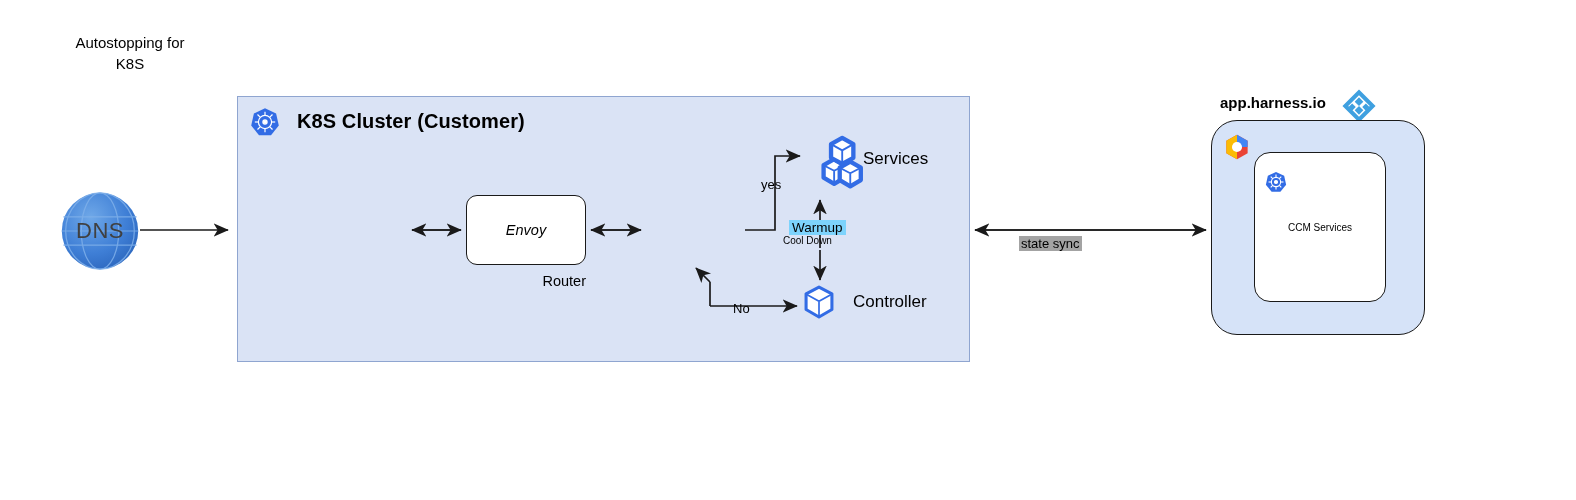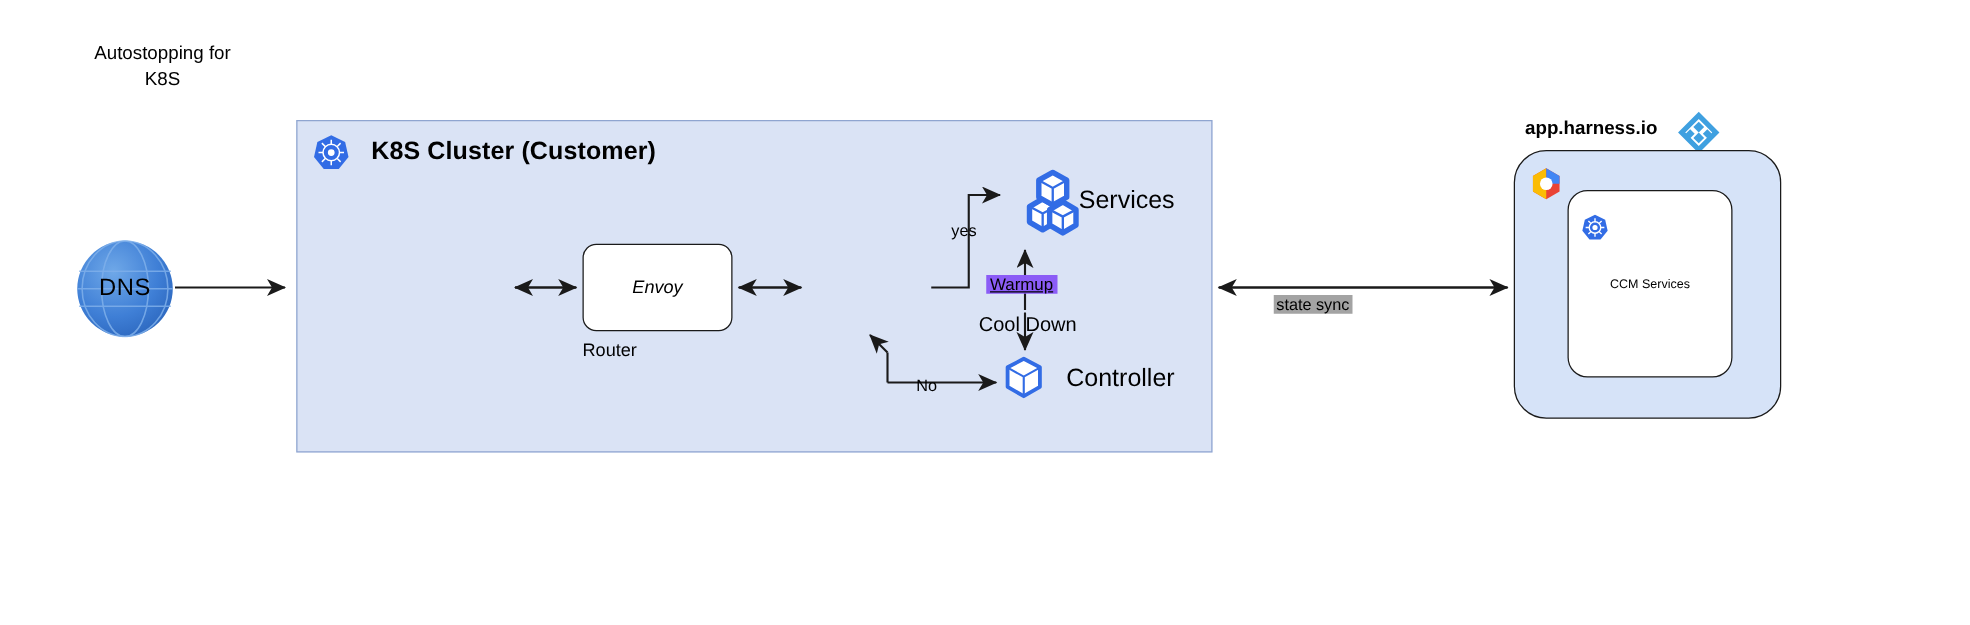--- a/index.html
+++ b/index.html
@@ -37,40 +37,40 @@
     font-size: 20px; font-weight: bold;
     letter-spacing: .1px;
   }
   #k8s-cluster-icon { left: 250px; top: 107px; width: 30px; height: 30px; }
 
   
   #dns-node { left: 61px; top: 192px; width: 78px; height: 78px; }
   #dns-label {
     position: absolute; inset: 0;
     display: flex; align-items: center; justify-content: center;
-    color: #000000; font-size: 19px; letter-spacing: .5px;
+    color: #404040; font-size: 22px; letter-spacing: .5px;
     pointer-events: none;
   }
 
   
   .proc-box {
     background: #ffffff;
     border: 1.6px solid #1a1a1a;
     border-radius: 11px;
     display: flex; align-items: center; justify-content: center;
     text-align: center;
     font-size: 14.5px; line-height: 19px;
     box-sizing: border-box;
     white-space: pre-line;
   }
   #ingress-box { left: 287px; top: 195px; width: 120px; height: 70px; }
   #envoy-box   { left: 466px; top: 195px; width: 120px; height: 70px; font-style: italic; }
   #router-label {
     left: 466px; top: 273px; width: 120px;
-    text-align: left; font-size: 14.5px;
+    text-align: right; font-size: 14.5px;
   }
 
   
   #decision-diamond {
     left: 645px; top: 181px; width: 96px; height: 96px;
   }
   #decision-diamond .dshape {
     position: absolute; left: 50%; top: 50%;
     width: 68px; height: 68px; margin: -34px 0 0 -34px;
     background: #ffffff;
@@ -78,45 +78,44 @@
     transform: rotate(45deg);
   }
   #decision-label {
     position: absolute; inset: 0;
     display: flex; align-items: center; justify-content: center;
     text-align: center; font-size: 13.5px; line-height: 17px;
     white-space: pre-line;
   }
 
   
-  .node-label { font-size: 20px; }
+  .node-label { font-size: 17px; }
   #services-label   { left: 863px; top: 149px; }
   #controller-label { left: 853px; top: 292px; }
 
   #services-icon   { left: 805px; top: 133px; width: 62px; height: 62px; }
   #controller-icon { left: 802px; top: 285px; width: 34px; height: 34px; }
 
   
   .edge-label { font-size: 13px; }
   #yes-label { left: 761px; top: 177px; }
   #no-label  { left: 733px; top: 301px; }
   #state-sync-label {
     left: 1019px; top: 236px;
     background: #a3a3a3; padding: 0 2px;
     font-size: 13px;
   }
   #warmup-label {
     left: 789px; top: 220px;
-    background: #8b5cf6; padding: 0 3px;
+    background: #7dd3fc; padding: 0 3px;
     font-size: 13.5px;
-    text-decoration: underline;
   }
   #cooldown-label {
-    left: 783px; top: 252px;
-    font-size: 16px;
+    left: 783px; top: 235px;
+    font-size: 10px;
   }
 
   
   #harness-title {
     left: 1220px; top: 94px;
     font-size: 15px; font-weight: bold;
   }
   #harness-logo { left: 1341px; top: 88px; width: 36px; height: 36px; }
 
   #harness-outer-box {

